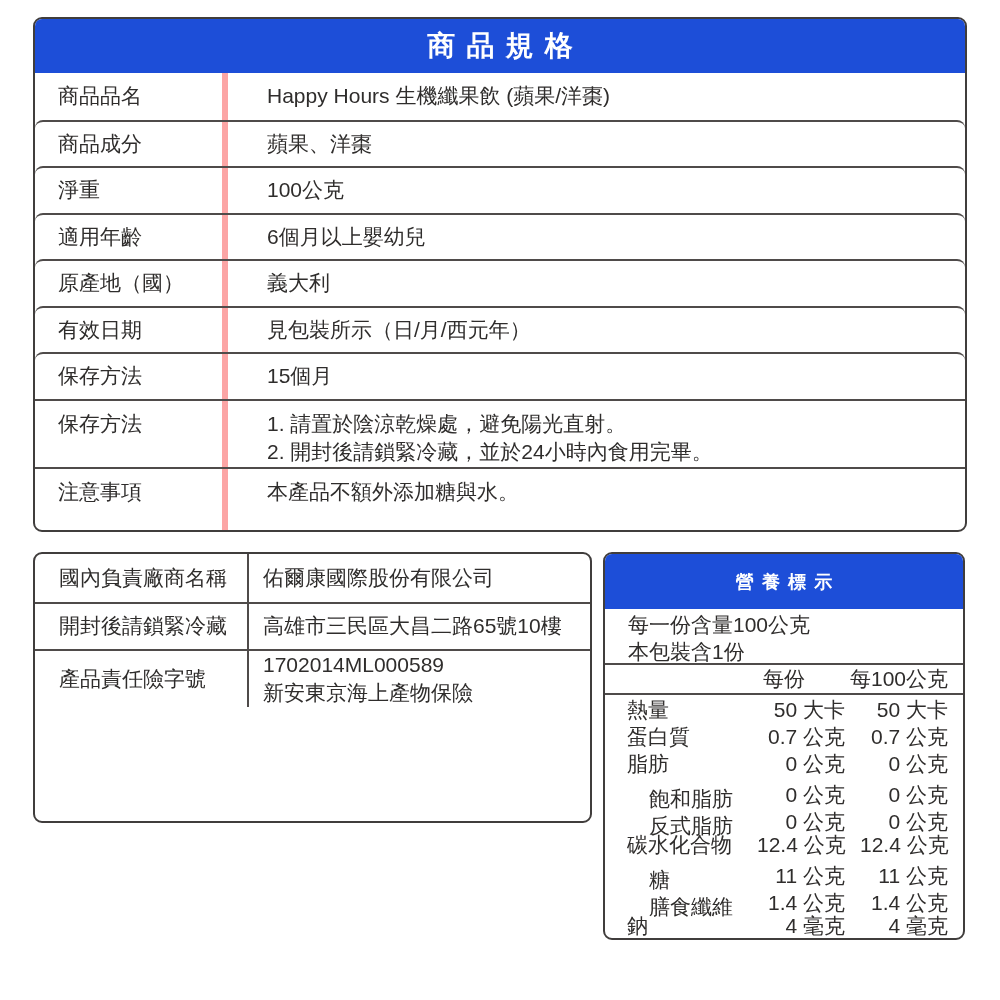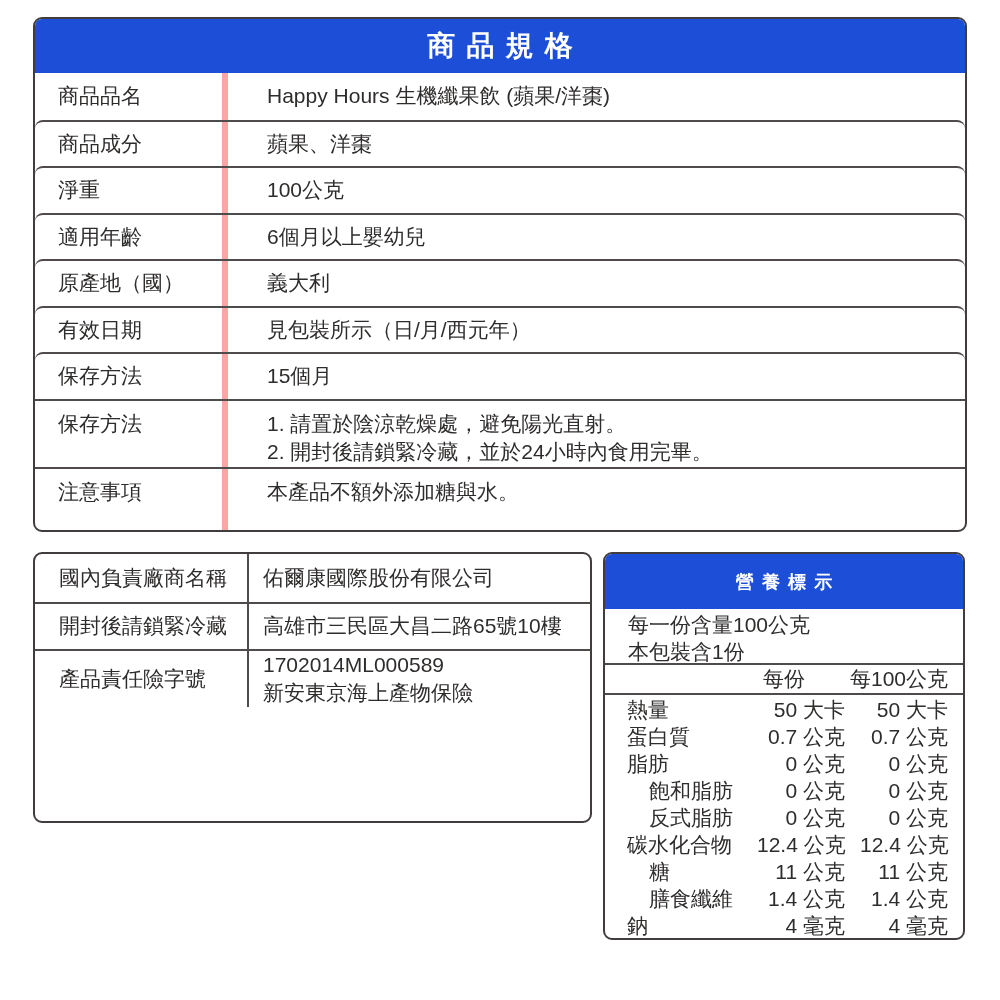--- a/index.html
+++ b/index.html
@@ -57,21 +57,21 @@
   .nut-serving { height:56px; padding:2px 10px 0 23px; font-size:21px; line-height:27px;
                  border-bottom:2px solid #4f4b4a; }
   .nut-colheads { display:grid; grid-template-columns:130px 1fr 103px; align-items:center;
                   height:30px; padding:0 15px 0 22px; border-bottom:2px solid #4f4b4a; font-size:21px; }
   .nut-colheads .h1 { grid-column:2; text-align:right; padding-right:40px; }
   .nut-colheads .h2 { grid-column:3; text-align:right; }
   .nut-body { padding-top:1px; }
   .nut-row { display:grid; grid-template-columns:130px 1fr 103px; align-items:center;
              height:27px; padding:0 15px 0 22px; font-size:21px; }
   .nut-row .rlabel { white-space:nowrap;font-family:Liberation Serif, serif; }
-  .nut-row.indent .rlabel { padding-left:22px; }
+  .nut-row.indent .rlabel { padding-left:22px;margin-top:8px; }
   .nut-row .v { text-align:right; white-space:nowrap; }
 </style>
 </head>
 <body>
 
 <section class="panel" id="spec">
   <div class="dark-header">商品規格</div>
   <div id="spec-rows">
       <div class="spec-row">
         <div class="cell-label">商品品名</div>

